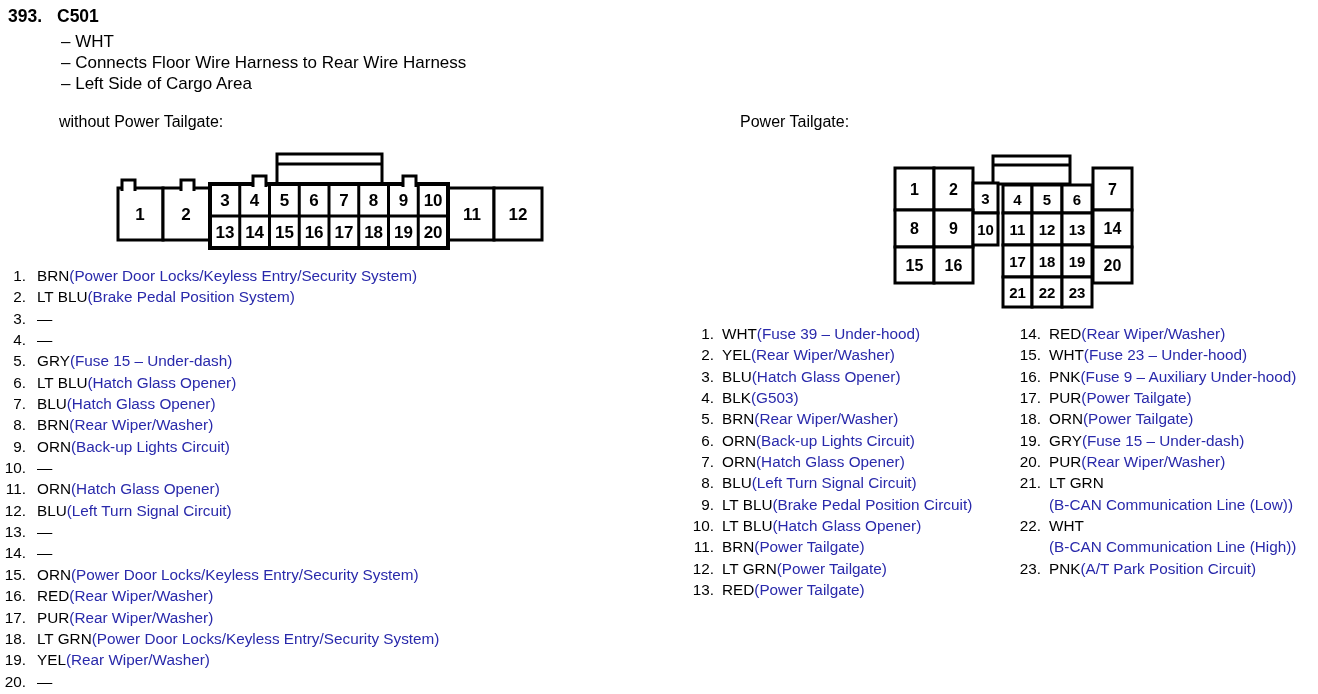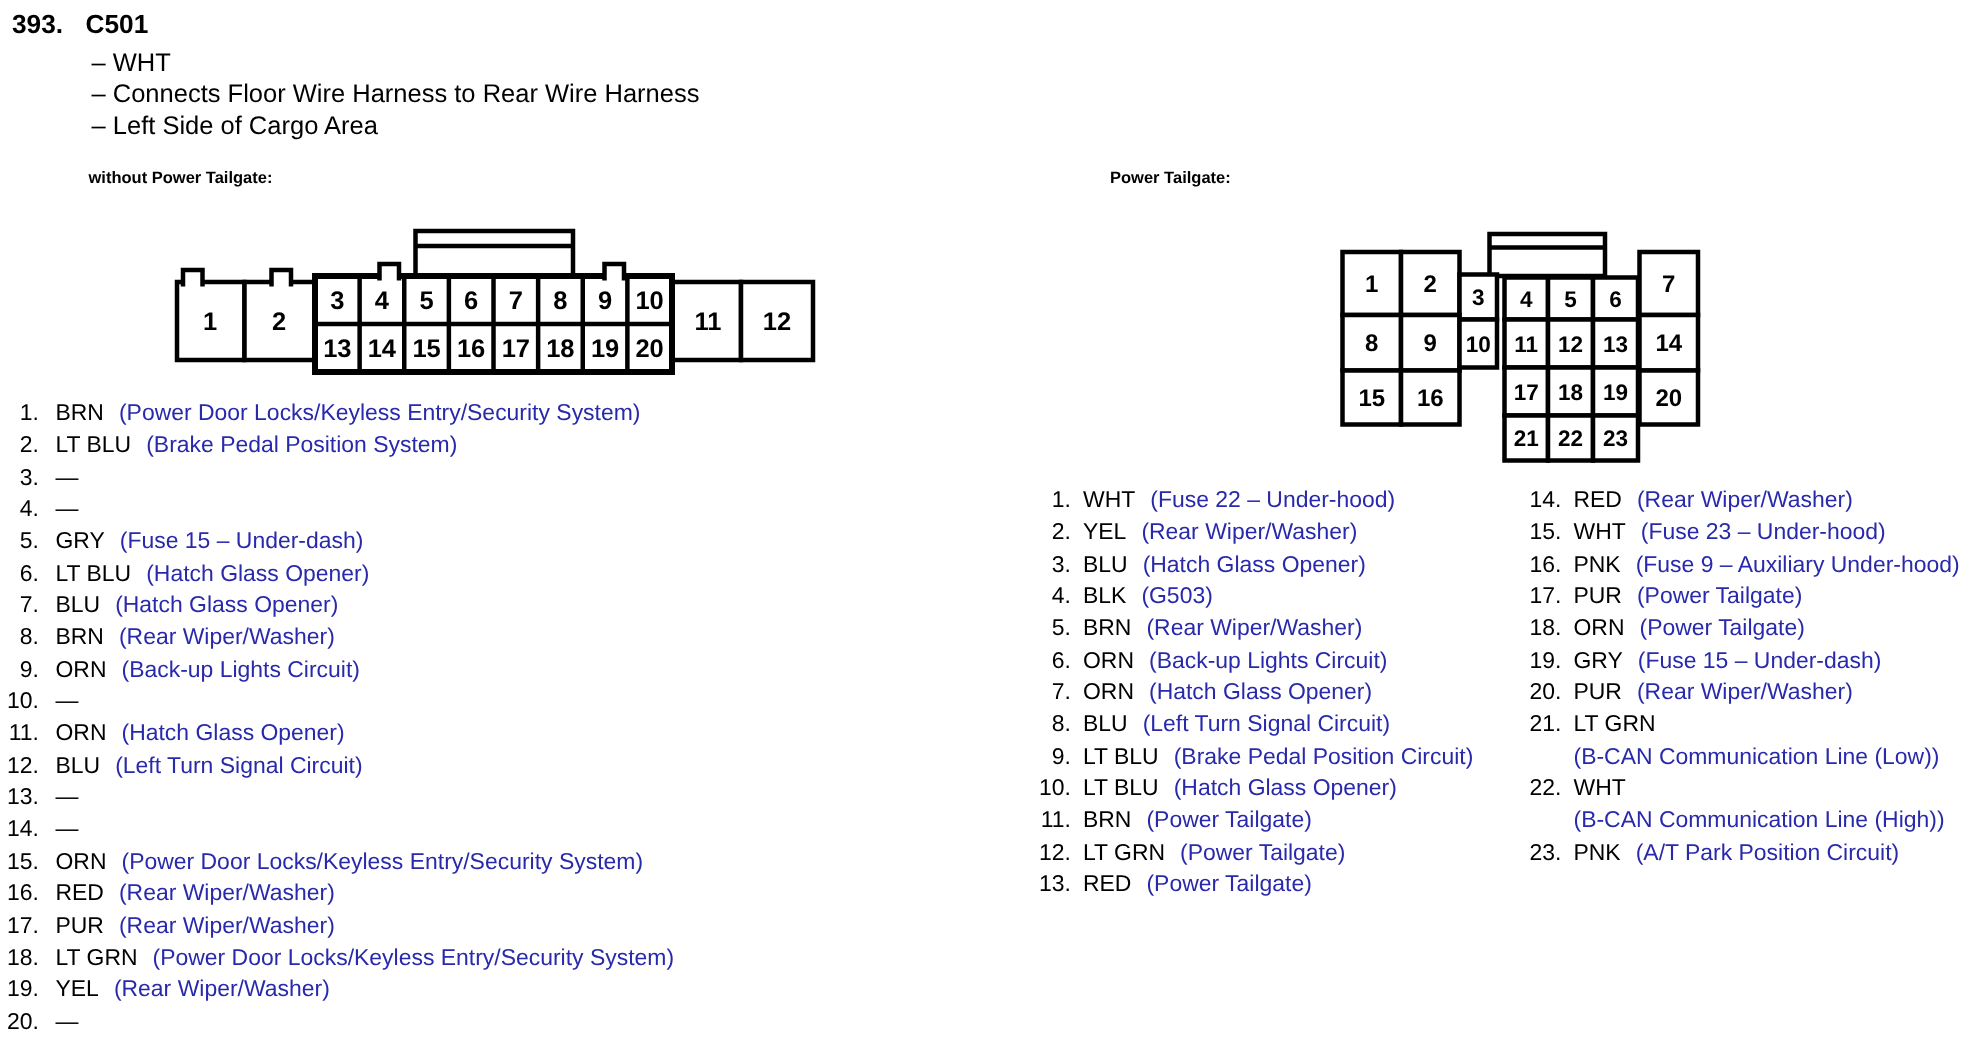--- a/index.html
+++ b/index.html
@@ -3,36 +3,36 @@
 <meta charset="utf-8">
 <style>
   html,body{margin:0;padding:0;background:#fff;}
   .page{
     position:relative;width:1318px;height:694px;background:#ffffff;
     font-family:"Liberation Sans",sans-serif;color:#000;overflow:hidden;
   }
   .hdr{position:absolute;left:8px;top:6px;font-size:17.5px;font-weight:bold;}
   .hdr .idx{display:inline-block;width:49px;}
   .details{position:absolute;left:61px;top:31px;font-size:17px;line-height:21px;}
-  .sec-title{position:absolute;top:113px;font-size:11px;font-weight:bold;}
+  .sec-title{position:absolute;top:113px;font-size:16px;font-weight:normal;}
   .sec-title.left{left:59px;}
   .sec-title.right{left:740px;text-align:center;}
   svg.conn{position:absolute;}
   svg.conn text{font-weight:bold;fill:#000;}
   .cl-lg{font-size:17px;}
   .cl-md{font-size:16px;}
   .cl-sm{font-size:15px;}
   .pinlist{position:absolute;font-size:15.3px;line-height:21.35px;}
   .row{display:flex;}
   .num{flex:none;text-align:right;}
   .pl-left .num{width:26px;margin-right:11px;}
   .pl-r1 .num{width:26px;margin-right:8px;}
   .pl-r2 .num{width:28px;margin-right:8px;}
   .content{flex:1;}
-  .circuit{color:#2929ab;margin-left:10px;}
+  .circuit{color:#2929ab;margin-left:0;}
   .row.two .circuit{display:block;margin-left:0;}
 </style>
 </head>
 <body>
 
 <div class="page">
 
   <div class="hdr">
     <span class="idx">393.</span><span>C501</span>
   </div>
@@ -229,21 +229,21 @@
       </div>
     <div class="row">
         <span class="num">20.</span>
         <div class="content"><span class="wirecolor">—</span><span class="circuit"></span></div>
       </div>
   </div>
 
   <div class="pinlist pl-r1" style="left:688px;top:323px">
     <div class="row">
         <span class="num">1.</span>
-        <div class="content"><span class="wirecolor">WHT</span><span class="circuit">(Fuse 22 – Under-hood)</span></div>
+        <div class="content"><span class="wirecolor">WHT</span><span class="circuit">(Fuse 39 – Under-hood)</span></div>
       </div>
     <div class="row">
         <span class="num">2.</span>
         <div class="content"><span class="wirecolor">YEL</span><span class="circuit">(Rear Wiper/Washer)</span></div>
       </div>
     <div class="row">
         <span class="num">3.</span>
         <div class="content"><span class="wirecolor">BLU</span><span class="circuit">(Hatch Glass Opener)</span></div>
       </div>
     <div class="row">

